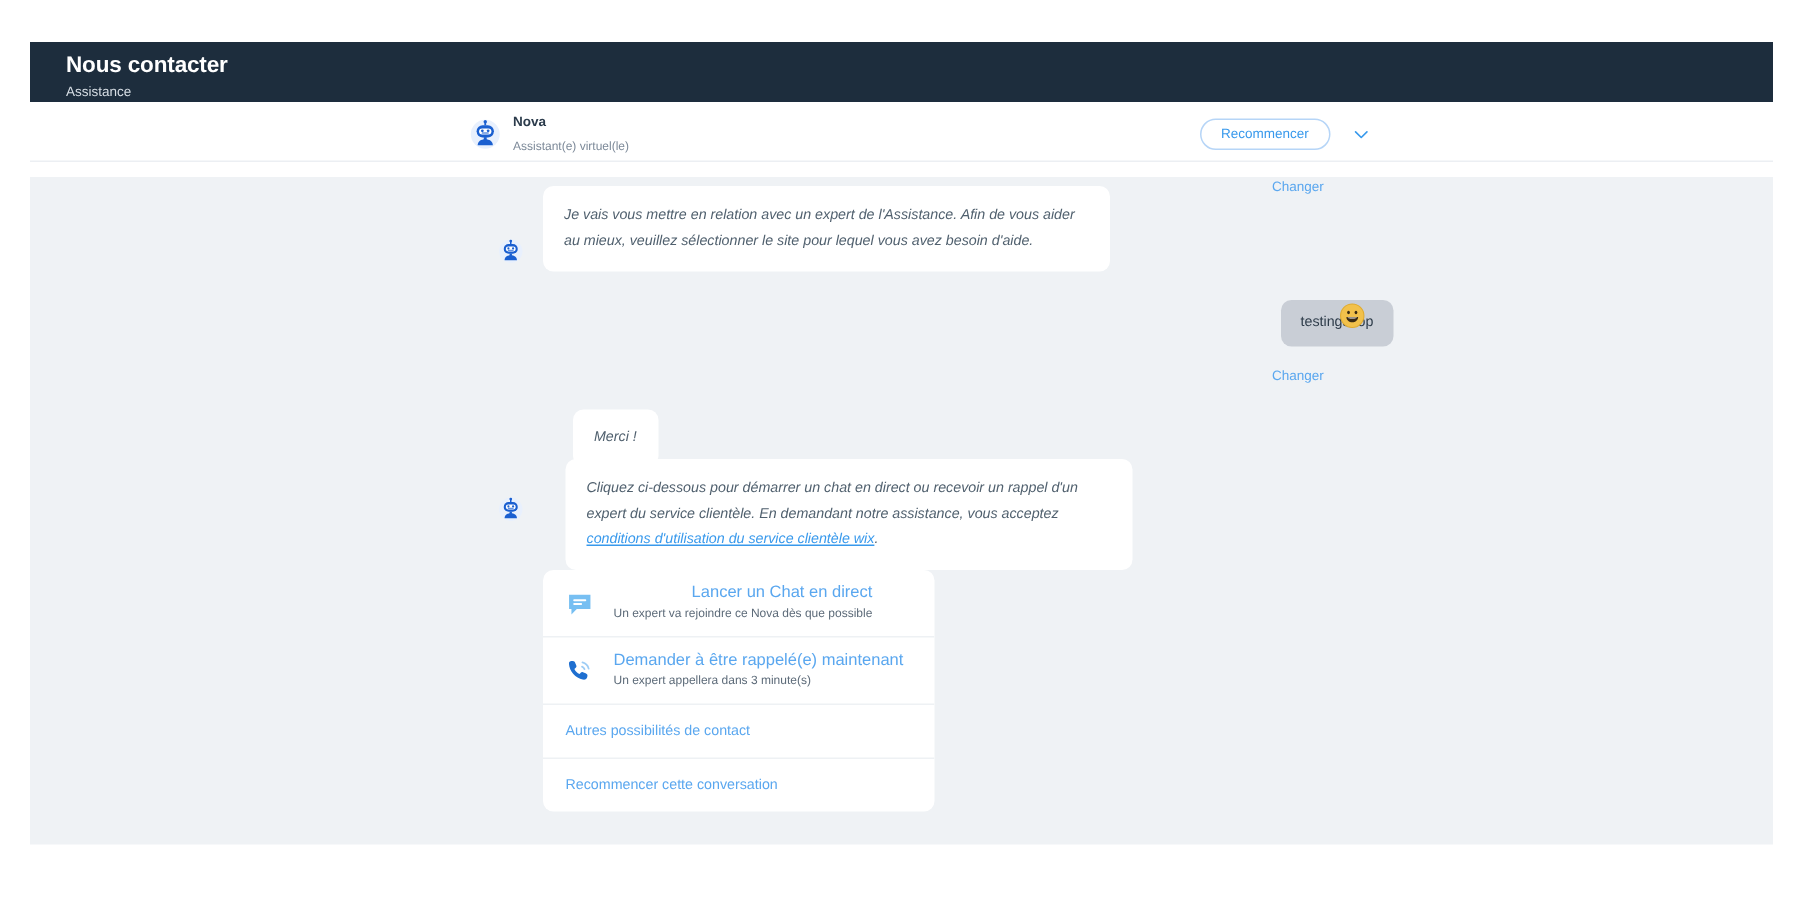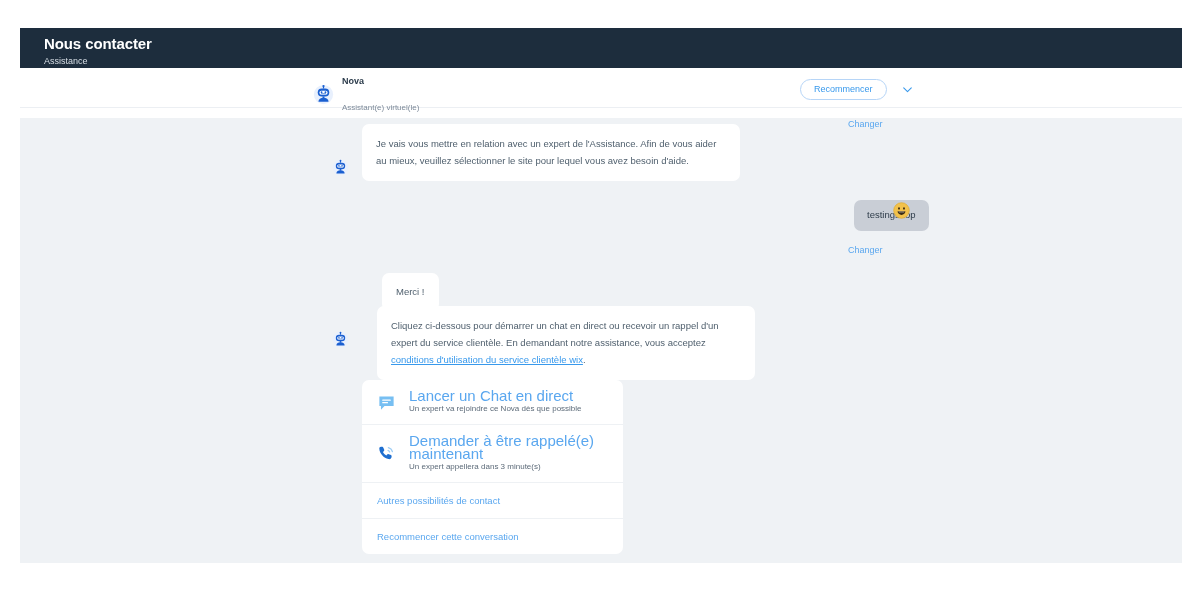--- a/index.html
+++ b/index.html
@@ -67,21 +67,21 @@
   .bot-name {
     font-size: 9px;
     font-weight: bold;
     color: #2b3b4b;
     line-height: 11px;
   }
   .bot-role {
     font-size: 8px;
     color: #7d8a99;
     line-height: 11px;
-    margin-top: 15px;
+    margin-top: 5px;
   }
 
   .restart-wrap {
     position: absolute;
     left: 780px;
     top: 11px;
     display: flex;
     align-items: center;
     gap: 14px;
   }
@@ -137,20 +137,21 @@
   
   .bot-bubble {
     position: absolute;
     background: #ffffff;
     border-radius: 7px;
     color: #50606e;
     font-size: 9.5px;
     line-height: 17px;
     padding: 11px 14px 12px 14px;
     box-sizing: border-box;
+    font-style: italic;
   }
   .bot-bubble a {
     color: #3899ec;
     text-decoration: underline;
   }
 
   
   .user-bubble {
     position: absolute;
     background: #c9ced6;
@@ -189,22 +190,23 @@
     gap: 13px;
     padding: 9px 14px 9px 15px;
     border-bottom: 1px solid #eef1f4;
     cursor: pointer;
     box-sizing: border-box;
   }
   .action-item:last-child { border-bottom: none; }
   .action-item .ic { width: 19px; height: 19px; flex: 0 0 19px; }
   .action-title {
     color: #5aa7ef;
-    font-size: 15px;
+    font-size: 11px;
     line-height: 13px;
+    text-align: right;
   }
   .action-sub {
     color: #5d6b79;
     font-size: 8px;
     line-height: 12px;
     margin-top: 1px;
   }
   .action-plain {
     padding: 11px 14px 11px 15px;
     border-bottom: 1px solid #eef1f4;

